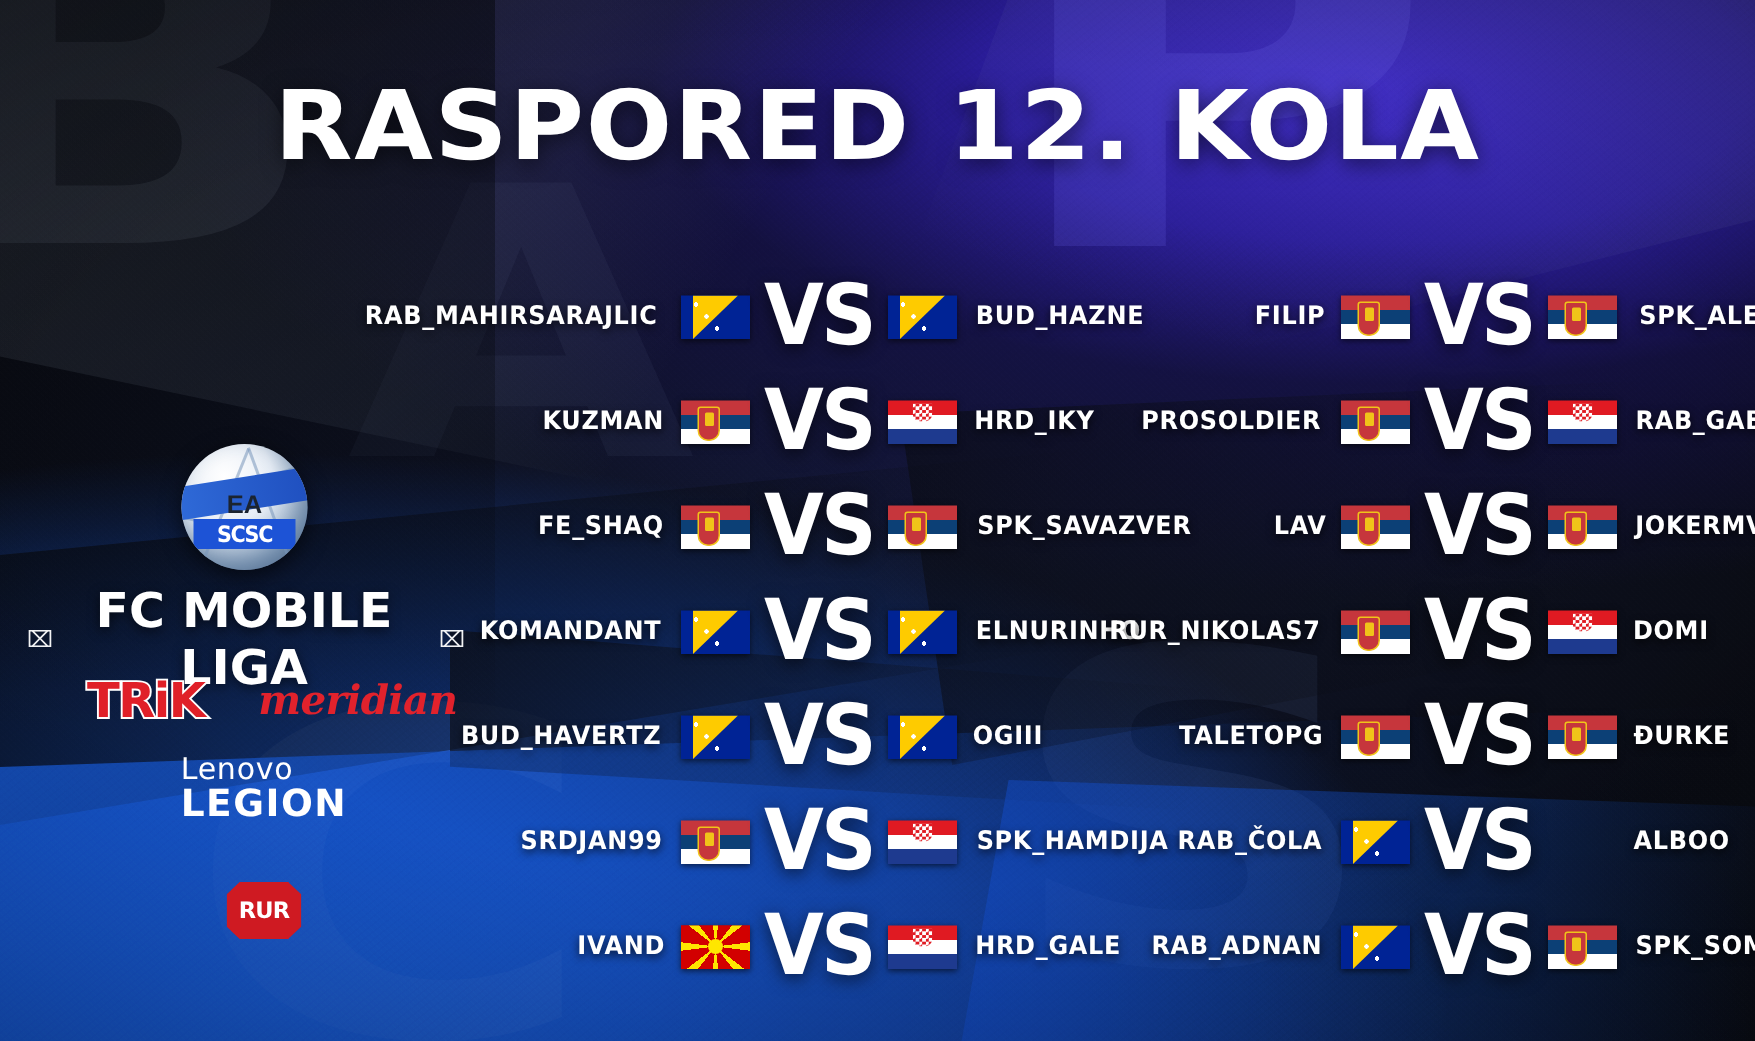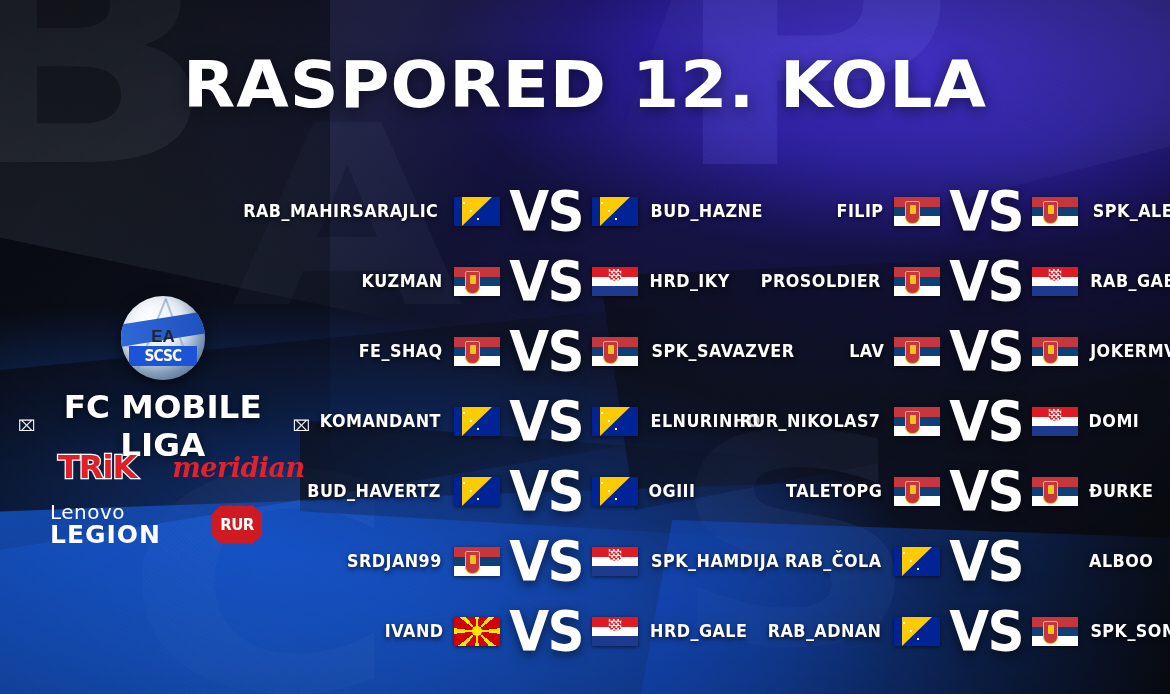--- a/index.html
+++ b/index.html
@@ -109,21 +109,21 @@
   .league .txt{
     font-family:"DejaVu Sans",sans-serif;font-size:32px;font-weight:900;color:#fff;
     letter-spacing:0px;transform:scaleX(1.02);text-shadow:0 2px 8px rgba(0,0,0,.6);
   }
   .orn{color:#fff;font-size:15px;opacity:.95;letter-spacing:-2px;}
 
   
   .sponsors{position:absolute;left:36px;top:448px;width:266px;}
   .sp-row{display:flex;align-items:center;}
   .sp-row.r1{gap:36px;margin-left:22px;}
-  .sp-row.r2{gap:51px;margin-left:14px;margin-top:16px;}
+  .sp-row.r2{gap:40px;margin-left:14px;margin-top:16px;flex-direction:column;}
   .trik{
     font-family:"DejaVu Sans",sans-serif;font-size:32px;font-weight:900;color:#e02028;
     letter-spacing:-1px;transform:skewX(-6px);
     -webkit-text-stroke:2.5px #ffffff;paint-order:stroke fill;
   }
   .meridian{
     font-family:"DejaVu Serif",serif;font-size:27px;font-weight:700;font-style:italic;
     color:#e1222c;letter-spacing:-.5px;
   }
   .lenovo{line-height:1;}

